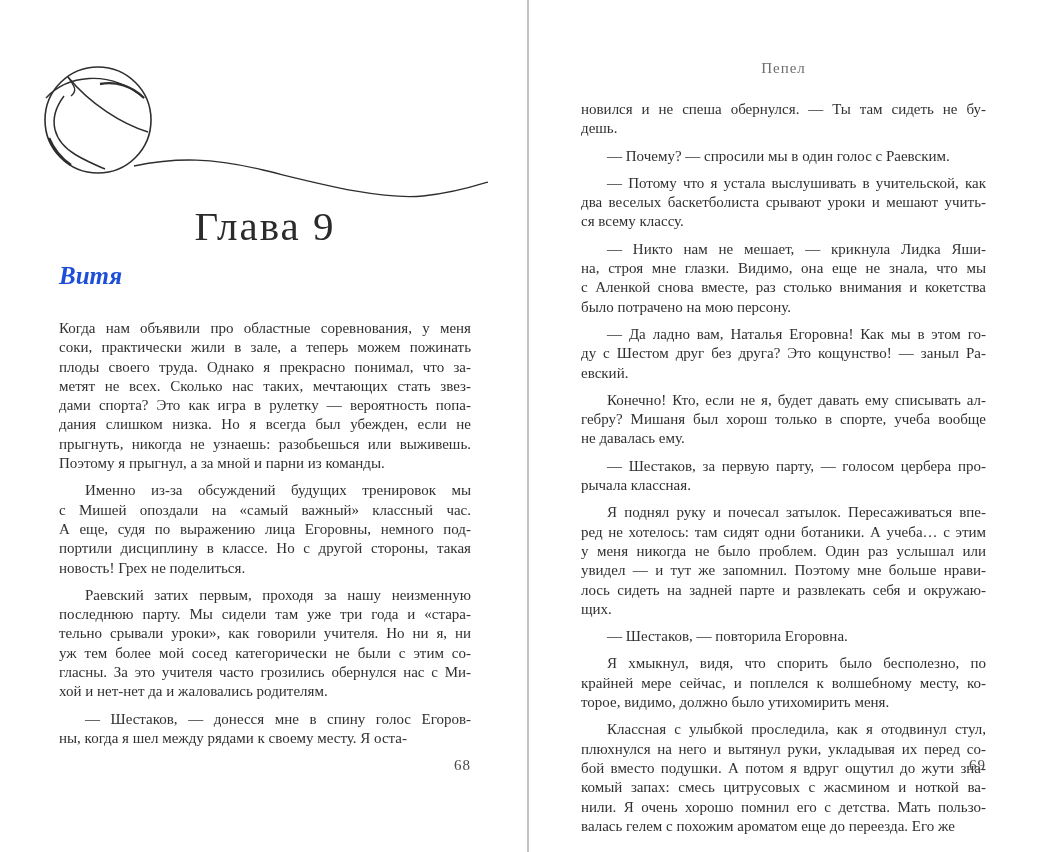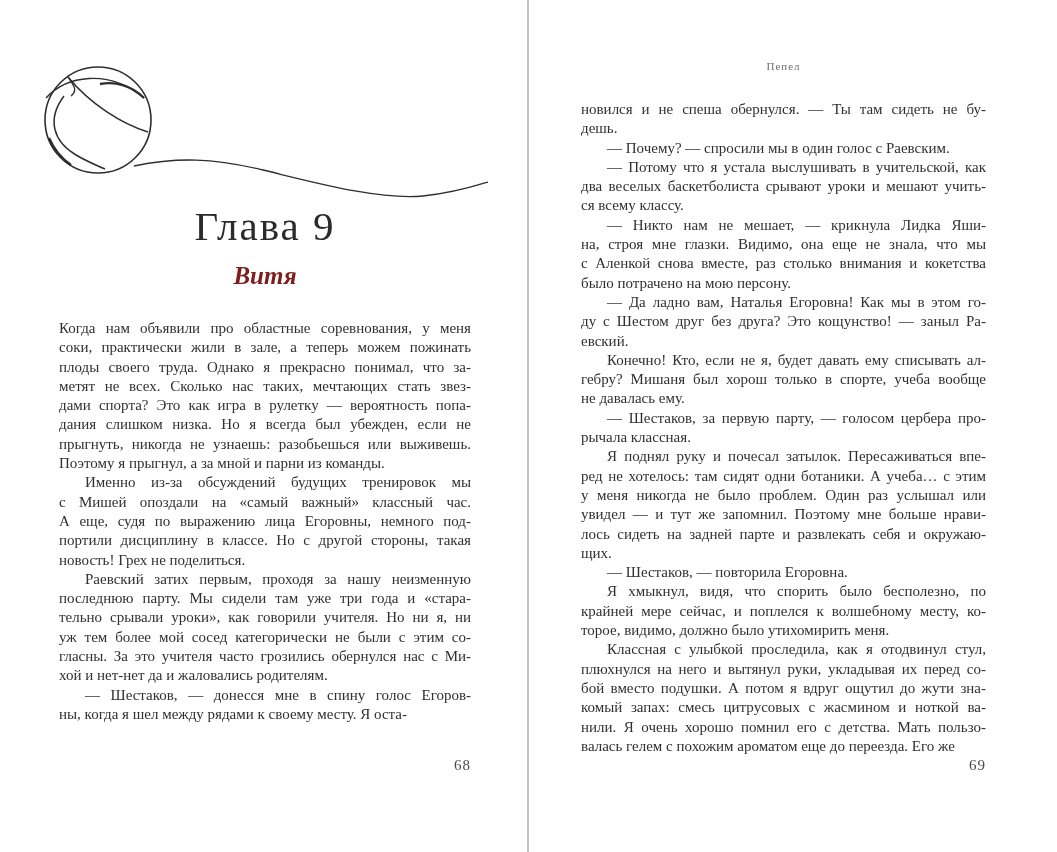--- a/index.html
+++ b/index.html
@@ -51,35 +51,35 @@
     letter-spacing: 2px;
     color: #2b2b2b;
     line-height: 1.1;
   }
   .chapter-subtitle {
     position: absolute;
     top: 262px;
     left: 0;
     width: 100%;
     margin: 0;
-    text-align: center;
+    text-align: left;
     font-size: 25px;
     font-style: italic;
     font-weight: 600;
-    color: #7f1d1d;
+    color: #1d4ed8;
     line-height: 1.1;
   }
 
   .running-header {
     position: absolute;
     top: 60px;
     left: 0;
     width: 100%;
     text-align: center;
-    font-size: 11px;
+    font-size: 15px;
     letter-spacing: 1px;
     color: #6e6e6e;
   }
 
   .body-text {
     position: absolute;
     left: 0;
     width: 100%;
     font-size: 15px;
     line-height: 19.3px;
@@ -87,21 +87,21 @@
   }
   .page.left  .body-text { top: 319px; }
   .page.right .body-text { top: 100px; }
 
   .paragraph { margin: 0; padding: 0; }
   .line {
     text-align: justify;
     text-align-last: justify;
   }
   .line.last { text-align-last: left; }
-  .line.indent { text-indent: 26px; }
+  .line.indent { text-indent: 26px; margin-top: 8px; }
 
   .page-number {
     position: absolute;
     top: 757px;
     left: 0;
     width: 100%;
     text-align: right;
     font-size: 15px;
     letter-spacing: 1px;
     color: #4a4a4a;

